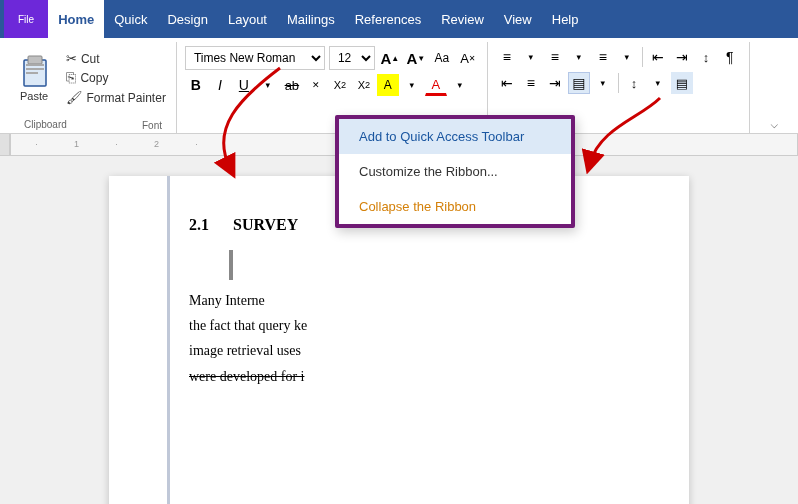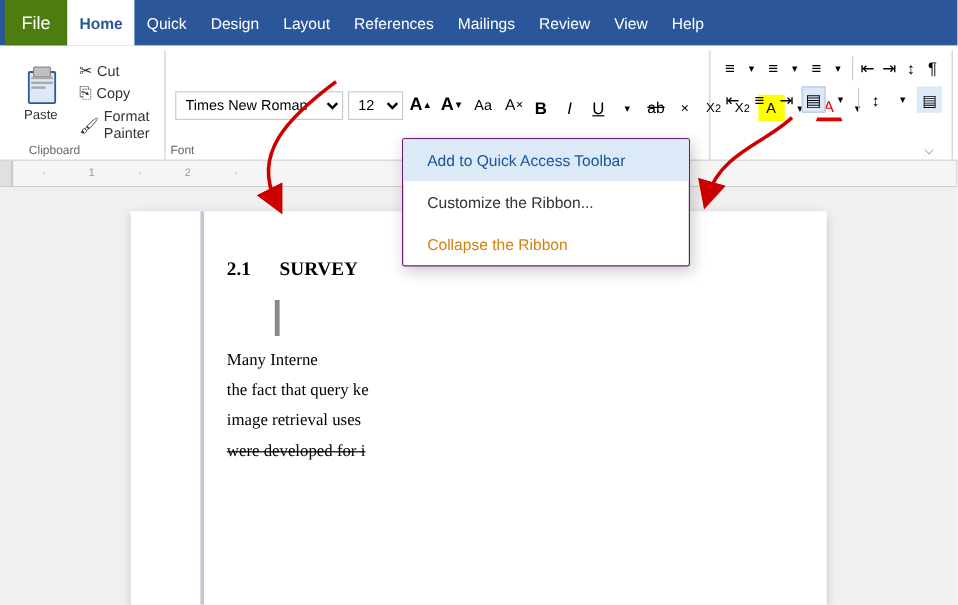--- a/index.html
+++ b/index.html
@@ -8,23 +8,23 @@
     
     .menu-bar {
       display: flex;
       align-items: center;
       background: #2b579a;
       height: 38px;
       padding: 0 4px;
     }
     .menu-file {
       color: white;
-      background: #4d7c0f;
+      background: #6d28d9;
       padding: 8px 14px;
-      font-size: 15px;
+      font-size: 10px;
       cursor: pointer;
       height: 38px;
       display: flex;
       align-items: center;
     }
     .menu-item {
       color: white;
       padding: 8px 10px;
       font-size: 13px;
       cursor: pointer;
@@ -79,21 +79,21 @@
       gap: 4px;
       font-size: 12px;
       color: #333;
       cursor: pointer;
       padding: 1px 2px;
     }
 
     
     .font-section {
       display: flex;
-      flex-direction: row;
+      flex-direction: column;
       padding: 4px 8px 0 8px;
       border-right: 1px solid #d0d0d0;
       min-width: 260px;
     }
     .font-row1 {
       display: flex;
       align-items: center;
       gap: 4px;
       margin-bottom: 4px;
     }
@@ -154,21 +154,21 @@
       align-items: center;
       gap: 2px;
     }
 
     
     .context-menu {
       position: absolute;
       top: 115px;
       left: 335px;
       background: white;
-      border: 1px solid #701a75;
+      border: 4px solid #701a75;
       box-shadow: 2px 4px 12px rgba(0,0,0,0.2);
       z-index: 100;
       min-width: 240px;
       border-radius: 2px;
     }
     .context-menu-item {
       padding: 10px 20px;
       font-size: 13px;
       cursor: pointer;
       color: #333;
@@ -250,22 +250,22 @@
   </style>
 </head>
 <body>
 
 <div class="menu-bar">
   <div class="menu-file">File</div>
   <div class="menu-item active">Home</div>
   <div class="menu-item">Quick</div>
   <div class="menu-item">Design</div>
   <div class="menu-item">Layout</div>
+  <div class="menu-item">Mailings</div>
   <div class="menu-item">References</div>
-  <div class="menu-item">Mailings</div>
   <div class="menu-item">Review</div>
   <div class="menu-item">View</div>
   <div class="menu-item">Help</div>
 </div>
 
 <div class="ribbon">
 
   <div class="clipboard-section">
     <div class="paste-btn">
 

